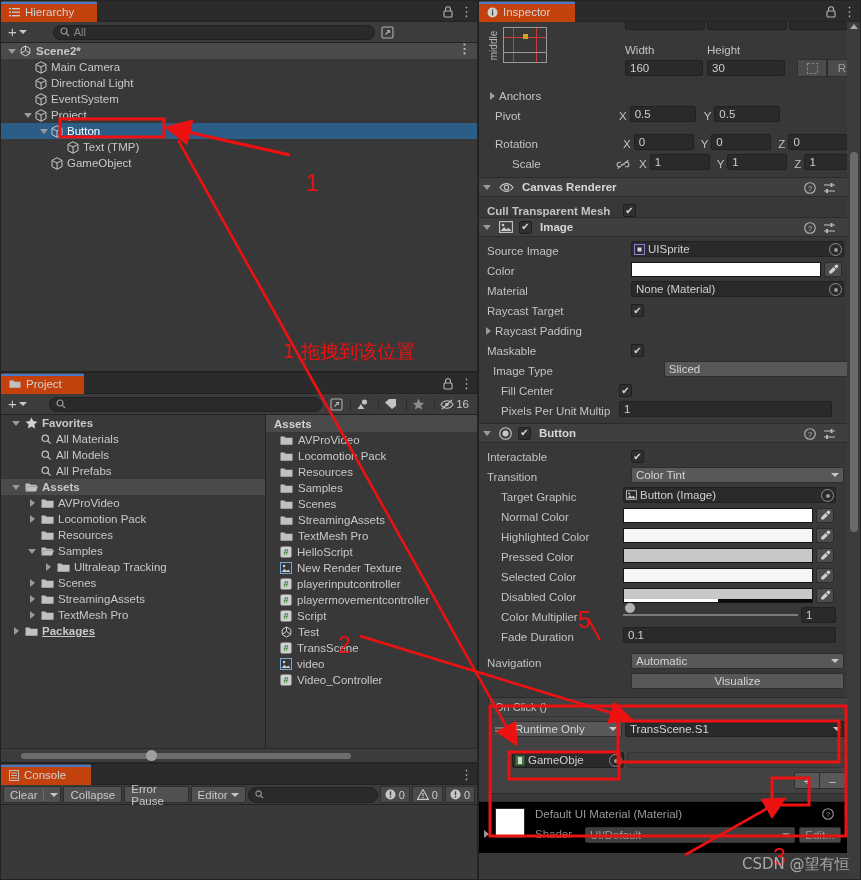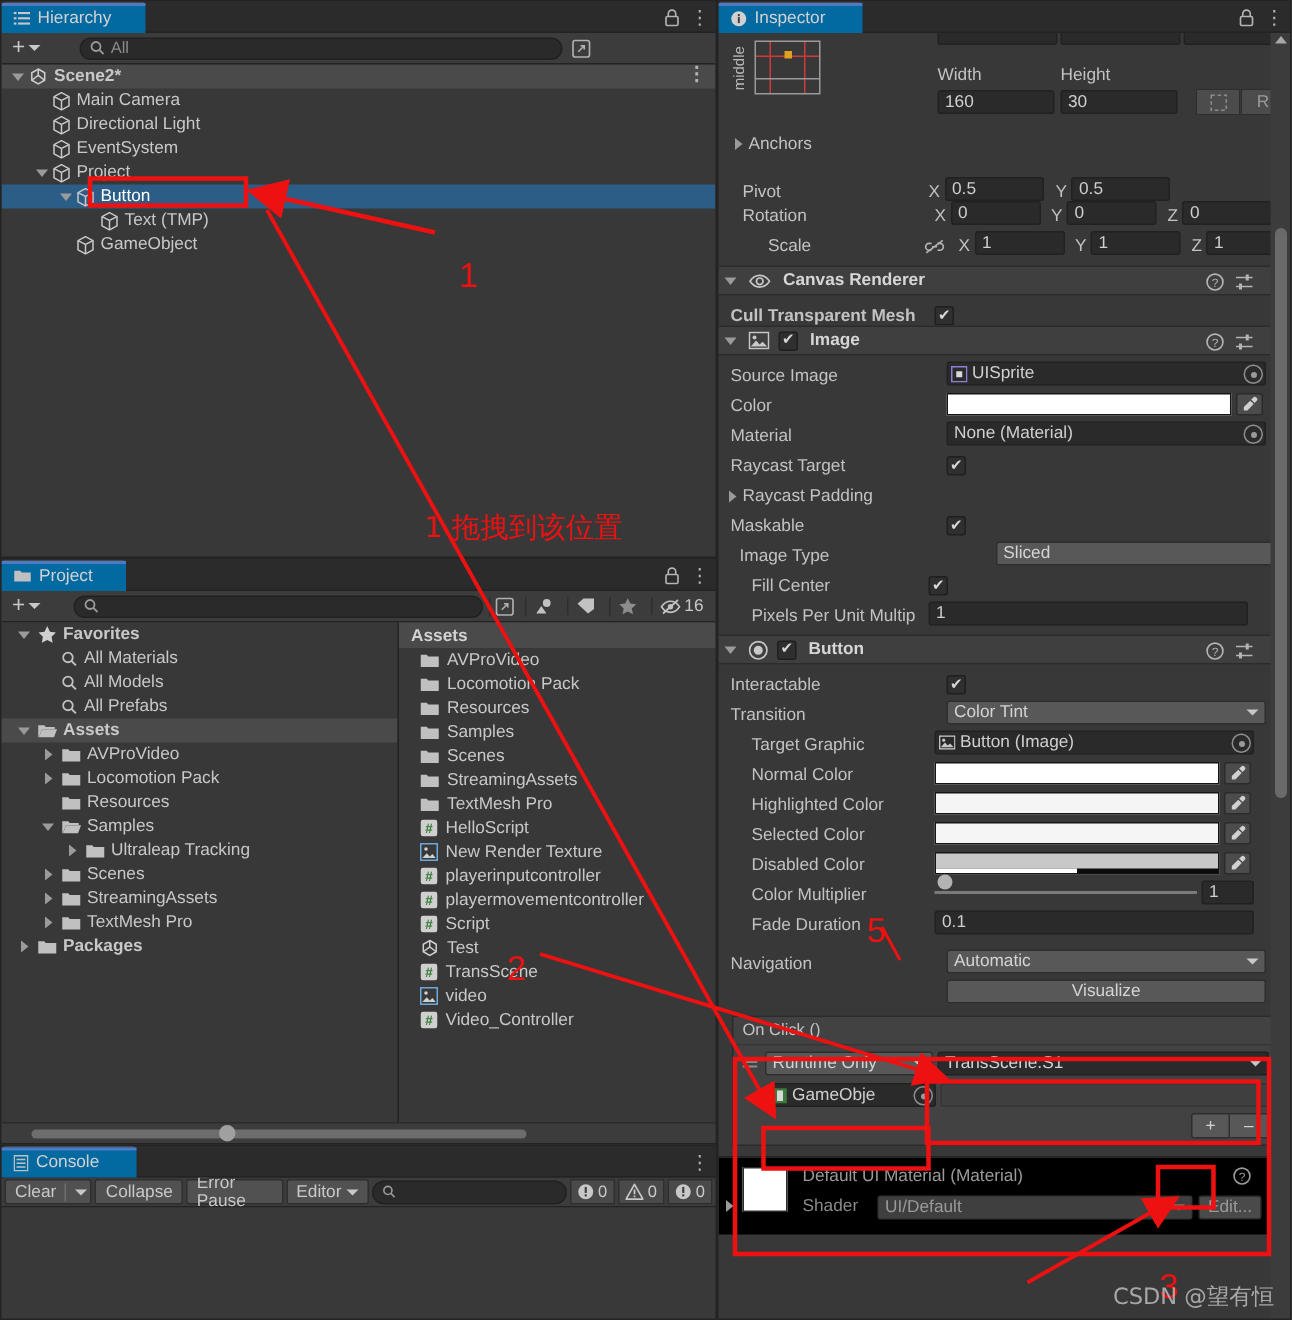--- a/index.html
+++ b/index.html
@@ -19,21 +19,21 @@
     height: 21px; background: #2b2b2b; position: relative;
     border-bottom: 1px solid #232323;
   }
   .tab {
     position: absolute; left: 0; top: 0; height: 21px;
     background: #3d3d3d; color: #d2d2d2;
     padding: 0 14px 0 8px; display: flex; align-items: center; gap: 5px;
     font-size: 11.5px; border-top: 1px solid #4a4a4a;
     border-top-left-radius: 3px; border-top-right-radius: 3px;
   }
-  .tab.active { background: #0369a1; }
+  .tab.active { background: #c2410c; }
   .tab-accent { position: absolute; left: 0; top: 0; height: 2px; background: #4b7ac7; }
   .tabbar-right { position: absolute; right: 4px; top: 0; height: 21px; display: flex; align-items: center; gap: 7px; }
   .toolbar {
     height: 21px; background: #3c3c3c; display: flex; align-items: center;
     gap: 4px; padding: 0 3px; border-bottom: 1px solid #232323;
   }
   .searchfield {
     flex: 1; height: 15px; background: #2a2a2a; border: 1px solid #212121;
     border-radius: 8px; display: flex; align-items: center; padding: 0 6px; gap: 4px;
     color: #8a8a8a; font-size: 11px;
@@ -425,21 +425,21 @@
             <span class="ico" style="margin: 0px 4px 0px 2px;"><svg width="13" height="11" viewBox="0 0 13 11">
                 <path d="M0.5 1.5h4l1 1.2h7v7H0.5z" fill="#c0c0c0"></path>
               </svg></span>
             <span class="p-label">TextMesh Pro</span>
           </div>
           <div class="p-row">
             <span class="foldout closed" style="margin-left: 10px;"></span>
             <span class="ico" style="margin: 0px 4px 0px 2px;"><svg width="13" height="11" viewBox="0 0 13 11">
                 <path d="M0.5 1.5h4l1 1.2h7v7H0.5z" fill="#c0c0c0"></path>
               </svg></span>
-            <span class="p-label" style="font-weight: bold;">Packages</span>
+            <span class="p-label" style="font-weight: bold; text-decoration: underline;">Packages</span>
           </div>
         </div>
       <div class="p-right">
         <div class="p-head">Assets</div>
         <div id="p-assets">
             <div class="p-row">
               <span class="ico" style="margin: 0px 5px 0px 14px;"><svg width="13" height="11" viewBox="0 0 13 11">
                   <path d="M0.5 1.5h4l1 1.2h7v7H0.5z" fill="#c0c0c0"></path>
                 </svg></span>
               <span class="p-label">AVProVideo</span>
@@ -683,21 +683,21 @@
               <rect x="1.5" y="1.5" width="10" height="10" fill="none" stroke="#8a8a8a" stroke-width="1.1" stroke-dasharray="2.4 1.8"></rect>
             </svg>
         </div>
         <div style="position:absolute;left:348px;top:37px;width:30px;height:18px;background:#4c4c4c;border:1px solid #2e2e2e;display:flex;align-items:center;justify-content:center;font-size:11.5px;color:#9a9a9a;">R</div>
 
         <div class="row" style="position:absolute;left:0;top:60px;width:100%;">
           <span class="foldout closed"></span>
           <span class="lbl">Anchors</span>
         </div>
 
-        <div class="row" style="position:absolute;left:0;top:92px;width:100%;">
+        <div class="row" style="position:absolute;left:0;top:80px;width:100%;">
           <span class="lbl" style="width:132px;padding-left:8px;">Pivot</span>
           <span class="ax" style="font-size:11.5px;color:#c2c2c2;margin-right:3px;">X</span>
           <div class="field" style="width:66px;">0.5</div>
           <span class="ax" style="font-size:11.5px;color:#c2c2c2;margin:0 3px 0 8px;">Y</span>
           <div class="field" style="width:66px;">0.5</div>
         </div>
 
         <div class="row" style="position:absolute;left:0;top:108px;width:100%;">
           <span class="lbl" style="width:136px;padding-left:8px;">Rotation</span>
           <span class="ax" style="font-size:11.5px;color:#c2c2c2;margin-right:3px;">X</span>
@@ -912,20 +912,30 @@
             <span class="lbl" style="width: 136px; padding-left: 14px;">Highlighted Color</span>
             <div class="swatch" style="width: 190px; background: rgb(245, 245, 245);"></div>
             <div class="eyedrop" style="margin-left: 3px;">
               <svg width="11" height="11" viewBox="0 0 11 11">
                 <path d="M7.4 1.1a1.6 1.6 0 012.3 2.3L8.4 4.7 6.1 2.4z" fill="#d0d0d0"></path>
                 <path d="M5.5 3.1l2.3 2.3-4.2 4.2H1.2V7.3z" fill="#d0d0d0"></path>
               </svg>
             </div>
           </div>
           <div class="row">
+            <span class="lbl" style="width: 136px; padding-left: 14px;">Pressed Color</span>
+            <div class="swatch" style="width: 190px; background: rgb(200, 200, 200);"></div>
+            <div class="eyedrop" style="margin-left: 3px;">
+              <svg width="11" height="11" viewBox="0 0 11 11">
+                <path d="M7.4 1.1a1.6 1.6 0 012.3 2.3L8.4 4.7 6.1 2.4z" fill="#d0d0d0"></path>
+                <path d="M5.5 3.1l2.3 2.3-4.2 4.2H1.2V7.3z" fill="#d0d0d0"></path>
+              </svg>
+            </div>
+          </div>
+          <div class="row">
             <span class="lbl" style="width: 136px; padding-left: 14px;">Selected Color</span>
             <div class="swatch" style="width: 190px; background: rgb(245, 245, 245);"></div>
             <div class="eyedrop" style="margin-left: 3px;">
               <svg width="11" height="11" viewBox="0 0 11 11">
                 <path d="M7.4 1.1a1.6 1.6 0 012.3 2.3L8.4 4.7 6.1 2.4z" fill="#d0d0d0"></path>
                 <path d="M5.5 3.1l2.3 2.3-4.2 4.2H1.2V7.3z" fill="#d0d0d0"></path>
               </svg>
             </div>
           </div>
           <div class="row">
@@ -986,21 +996,21 @@
             </span>
             <div class="dropdown" style="width:112px;">
               <span>Runtime Only</span>
               <span class="caret"></span>
             </div>
             <div class="dropdown" style="flex:1;width:211px;background:#2a2a2a;border-color:#212121;">
               <span>TransScene.S1</span>
               <span class="caret"></span>
             </div>
           </div>
-          <div class="event-row" style="margin-top:5px;">
+          <div class="event-row" style="margin-top:15px;">
             <span style="width:14px;"></span>
             <div class="objfield" style="width:112px;">
               <span class="ico">
                 <svg width="10" height="11" viewBox="0 0 10 11">
                     <rect x="0.5" y="0.5" width="9" height="10" fill="#3c7a3c"></rect>
                     <rect x="3" y="2" width="4" height="7" fill="#d8d8d8"></rect>
                   </svg>
               </span>
               <span style="overflow:hidden;white-space:nowrap;max-width:70px;">GameObje</span>
               <span class="pick"></span>

